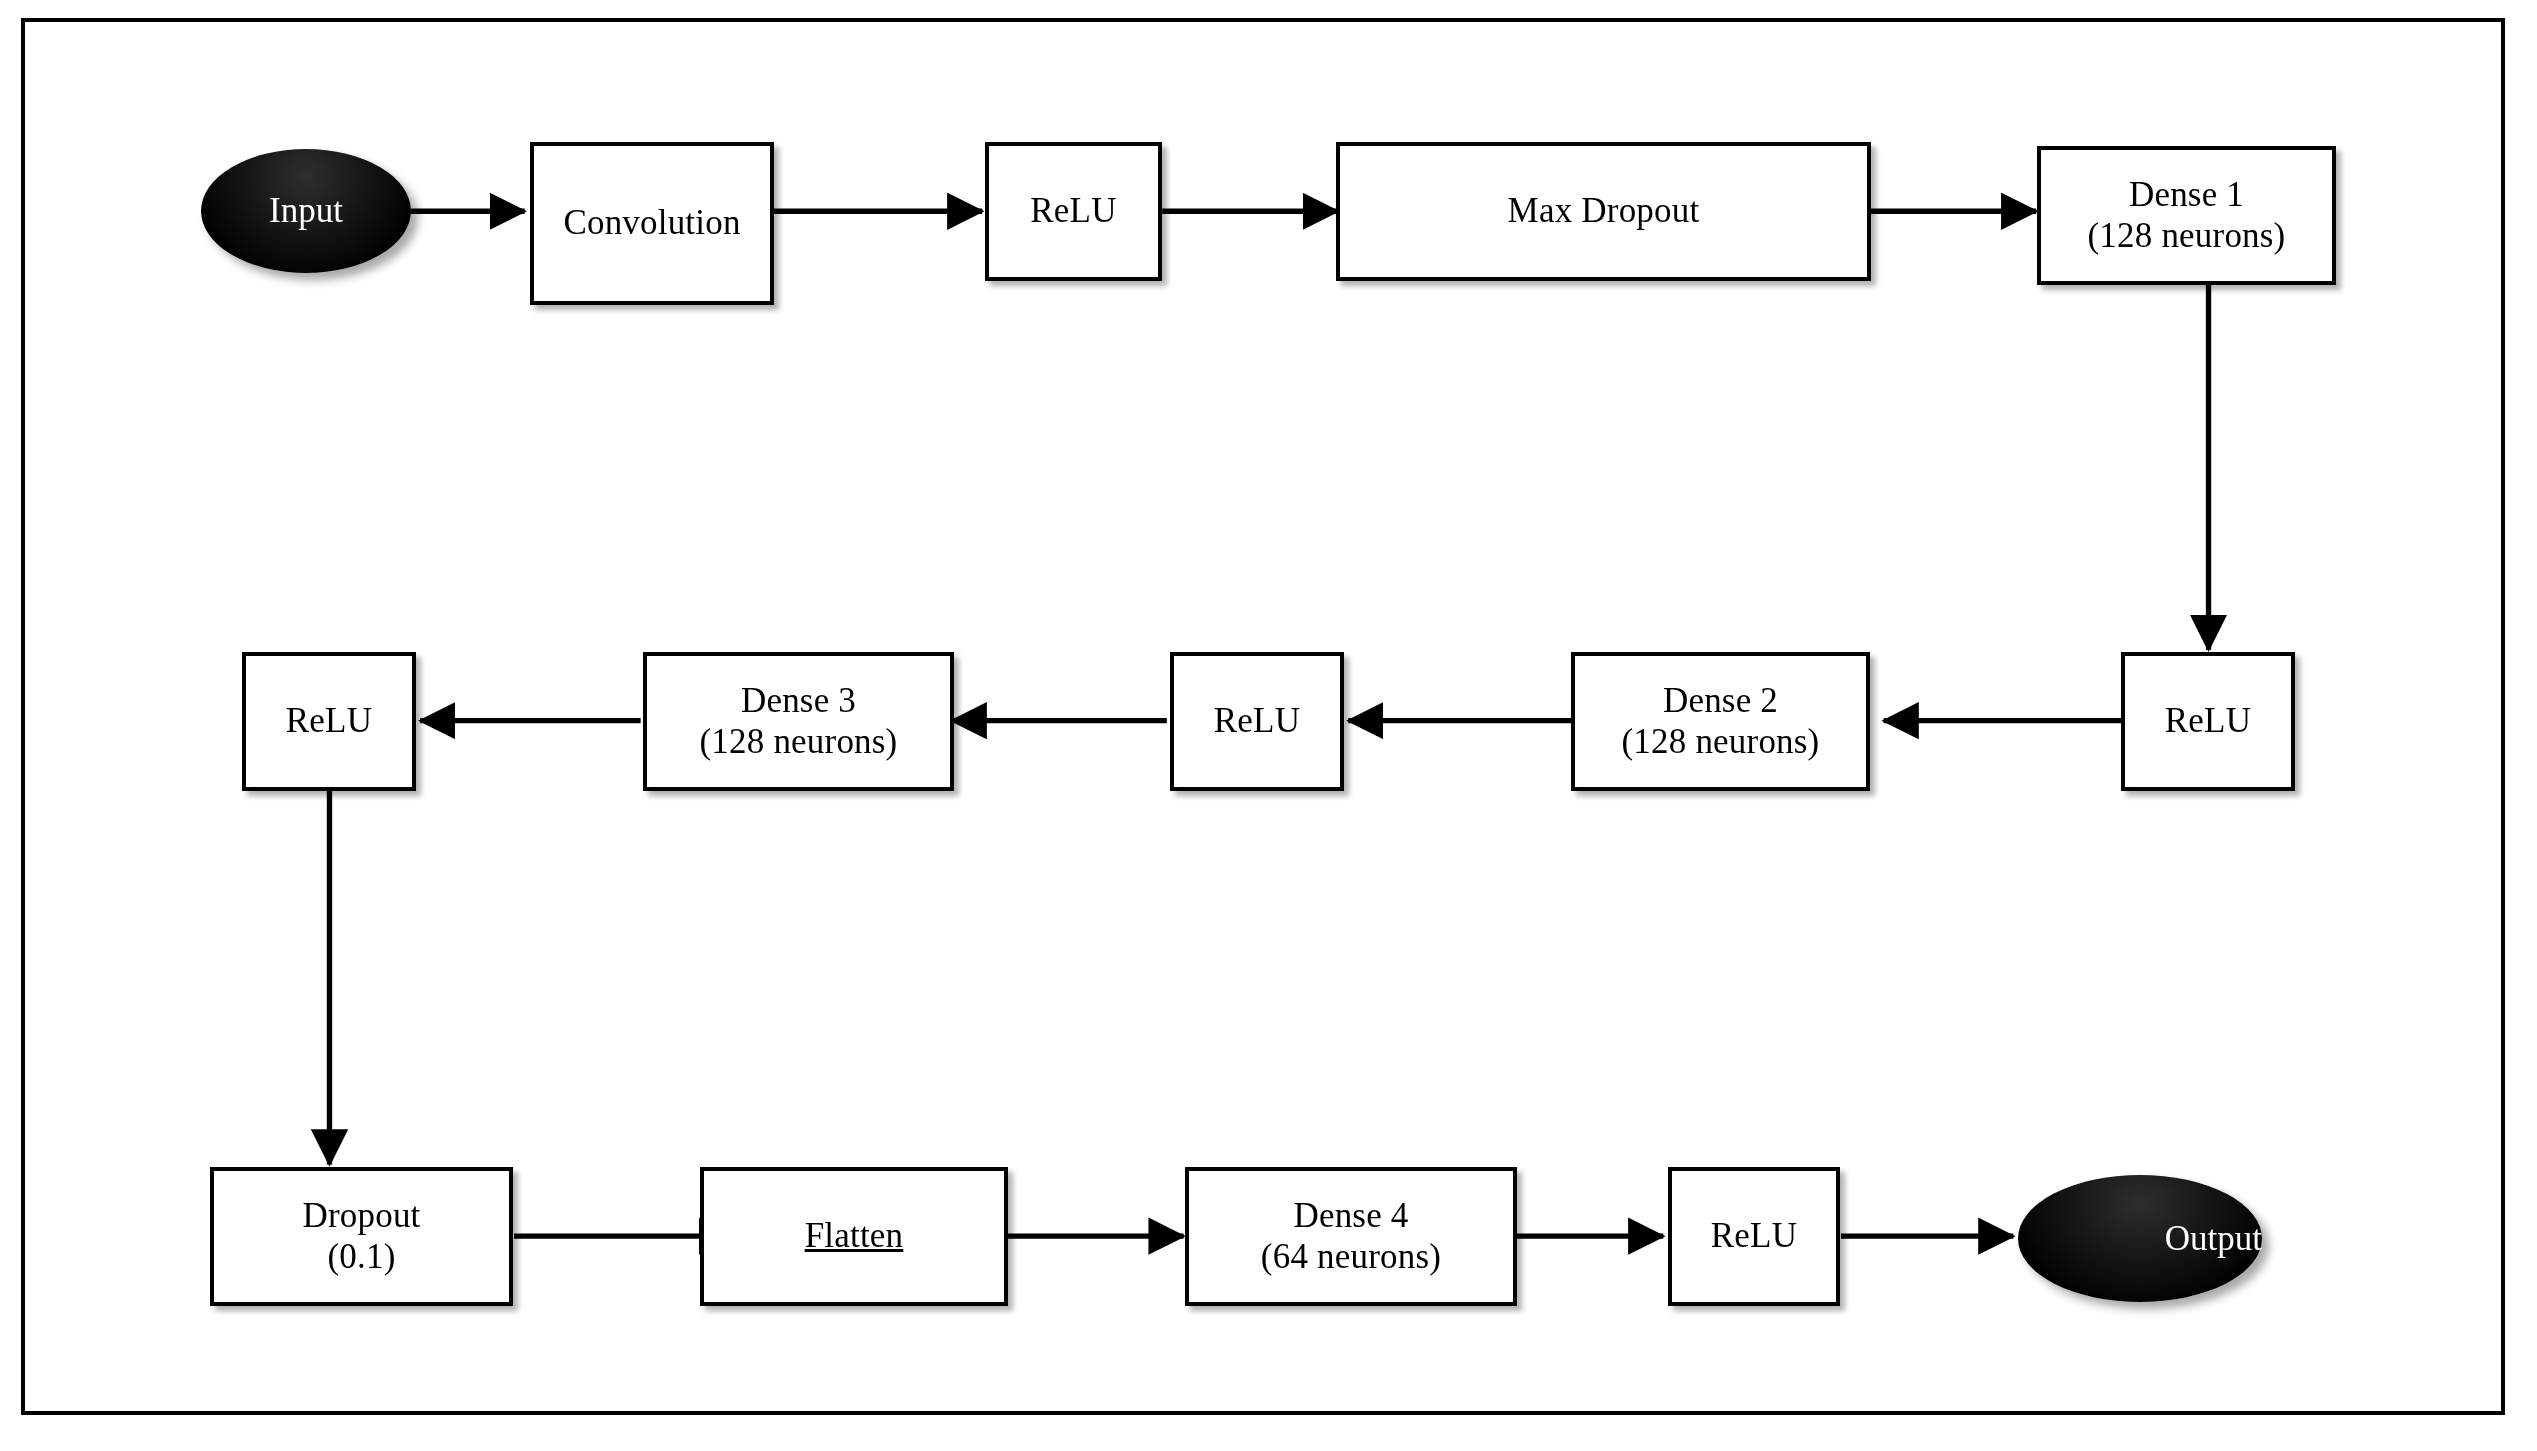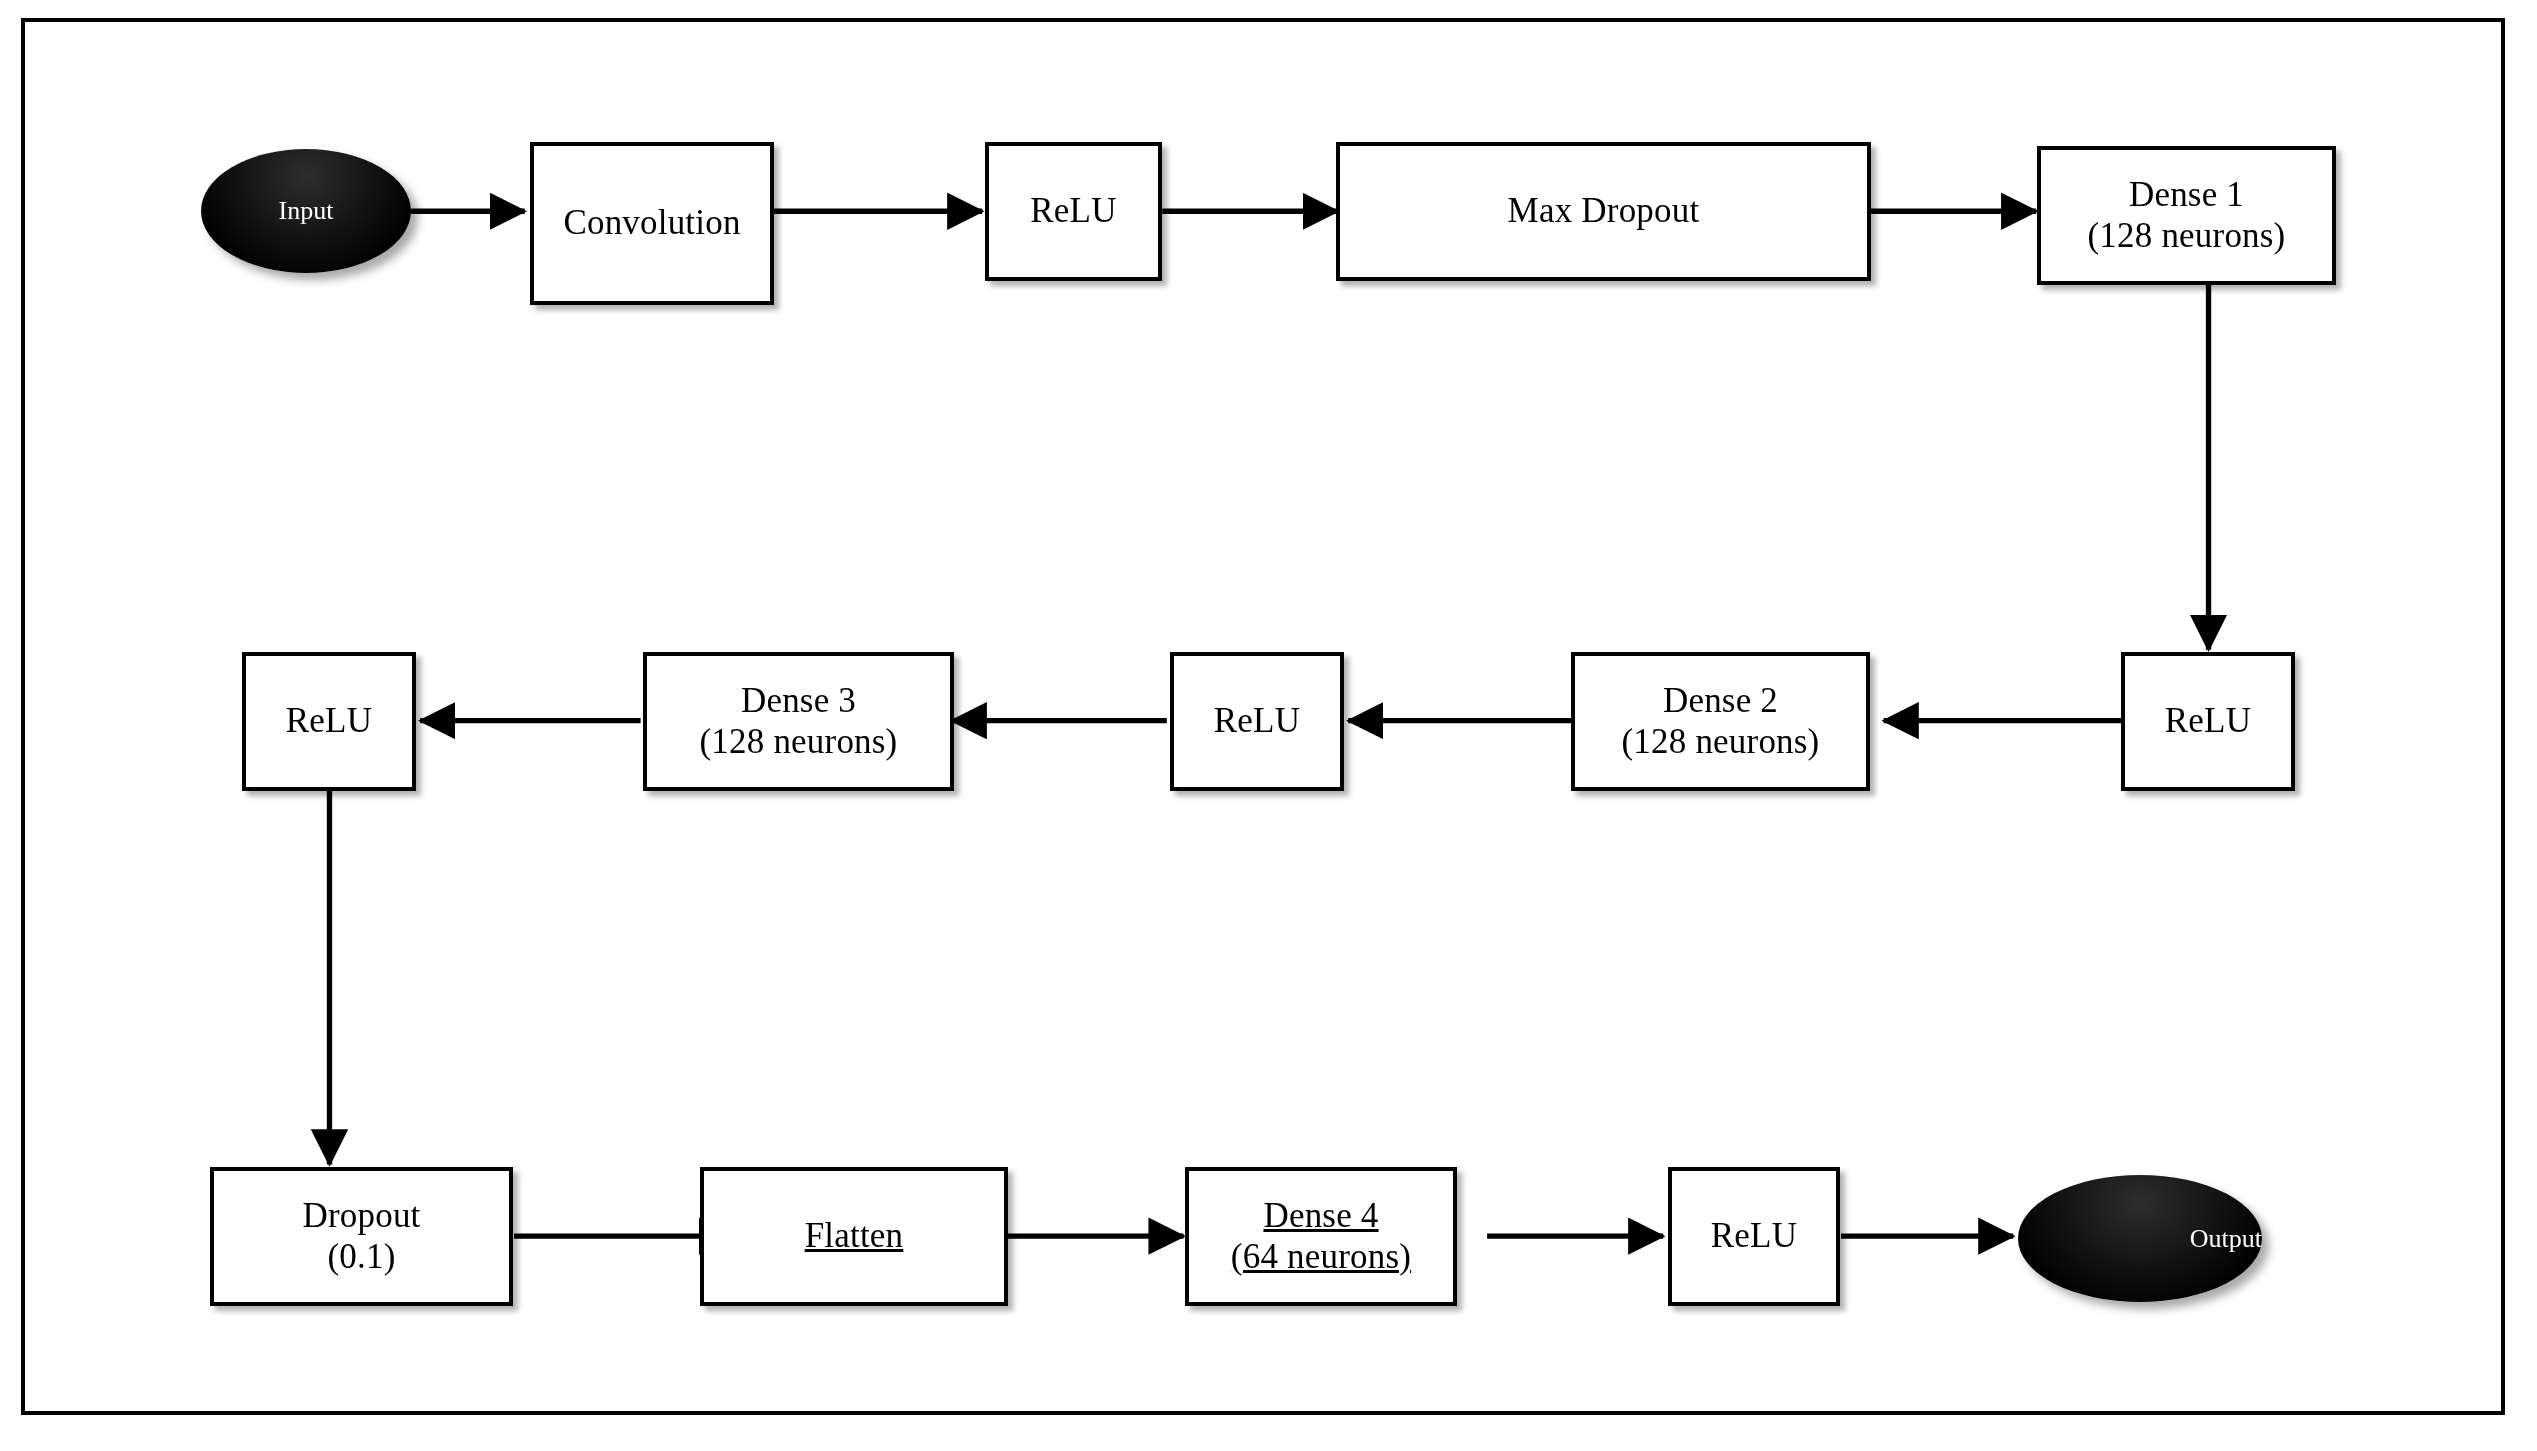--- a/index.html
+++ b/index.html
@@ -69,21 +69,21 @@
   .terminator {
     position: absolute;
     box-sizing: border-box;
     border-radius: 50%;
     background: radial-gradient(ellipse at 50% 22%, #2e2e2e 0%, #151515 42%, #000000 78%);
     color: #ffffff;
     display: flex;
     align-items: center;
     justify-content: center;
     text-align: center;
-    font-size: 26px;
+    font-size: 35px;
     box-shadow: 6.9px 6.9px 9.1px rgba(0,0,0,0.34), 0 0 1.5px rgba(255,255,255,0.55);
   }
 </style>
 </head>
 <body>
 
 <div id="canvas">
 
   <div id="figure-frame"></div>
 
@@ -181,21 +181,21 @@
       <span class="l2">(0.1)</span>
     </span>
   </div>
 
   <div class="node" style="left:700px; top:1167px; width:308px; height:139px;text-decoration:underline;">
     <span class="lines">
       <span class="l1">Flatten</span>
     </span>
   </div>
 
-  <div class="node" style="left:1185px; top:1167px; width:272px; height:139px;text-decoration:underline;">
+  <div class="node" style="left:1185px; top:1167px; width:332px; height:139px;">
     <span class="lines">
       <span class="l1">Dense 4</span>
       <span class="l2">(64 neurons)</span>
     </span>
   </div>
 
   <div class="node" style="left:1668px; top:1167px; width:172px; height:139px;">
     <span class="lines">
       <span class="l1">ReLU</span>
     </span>

